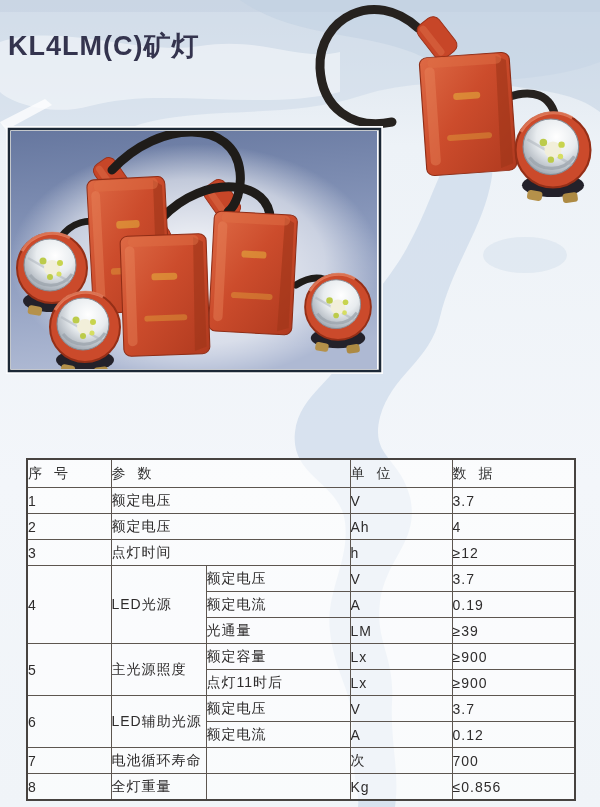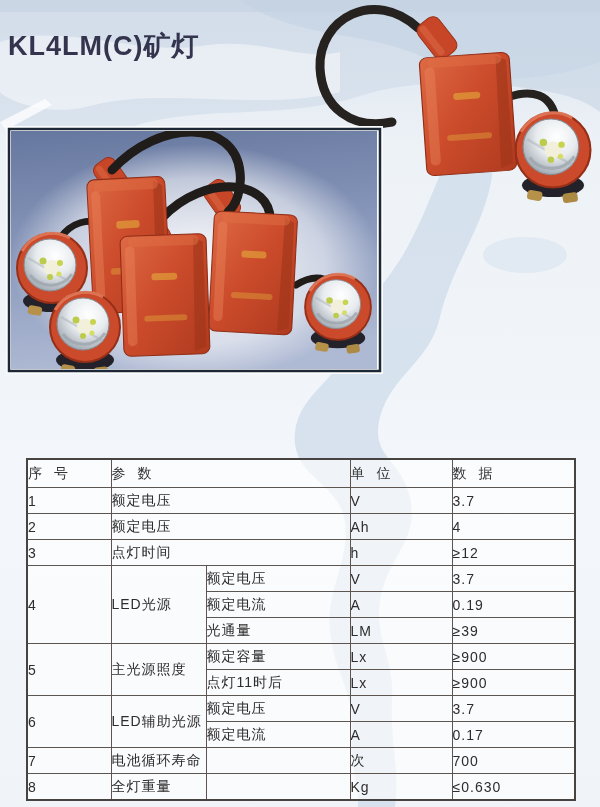--- a/index.html
+++ b/index.html
@@ -222,31 +222,31 @@
       <tr>
         <td rowspan="2">6</td>
         <td rowspan="2">LED辅助光源</td>
         <td>额定电压</td>
         <td>V</td>
         <td>3.7</td>
       </tr>
       <tr>
         <td>额定电流</td>
         <td>A</td>
-        <td>0.17</td>
+        <td>0.12</td>
       </tr>
       <tr>
         <td>7</td>
         <td>电池循环寿命</td>
         <td></td>
         <td>次</td>
         <td>700</td>
       </tr>
       <tr>
         <td>8</td>
         <td>全灯重量</td>
         <td></td>
         <td>Kg</td>
-        <td>≤0.630</td>
+        <td>≤0.856</td>
       </tr>
     </tbody>
   </table>
 </div>
 
 </body></html>

